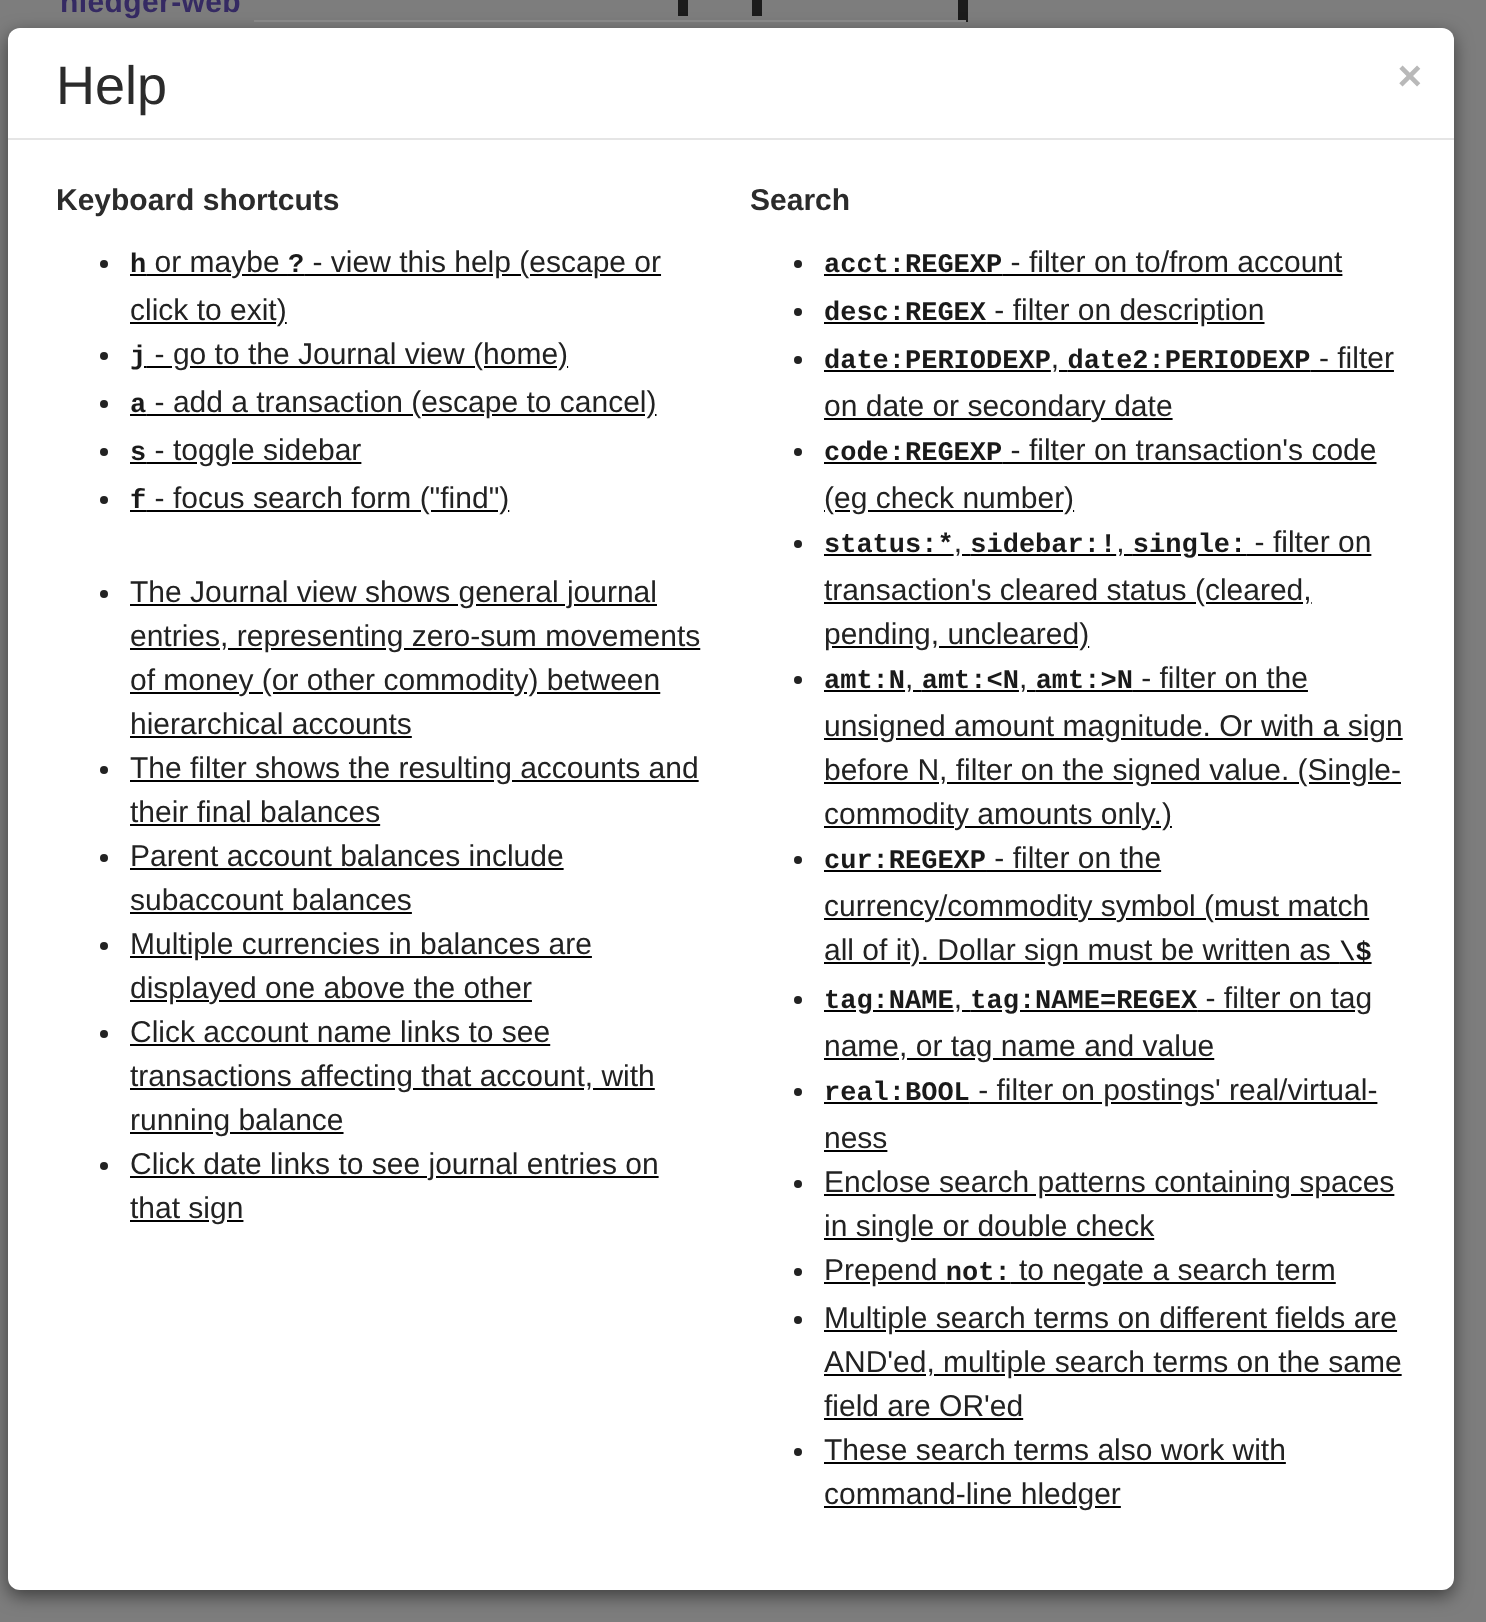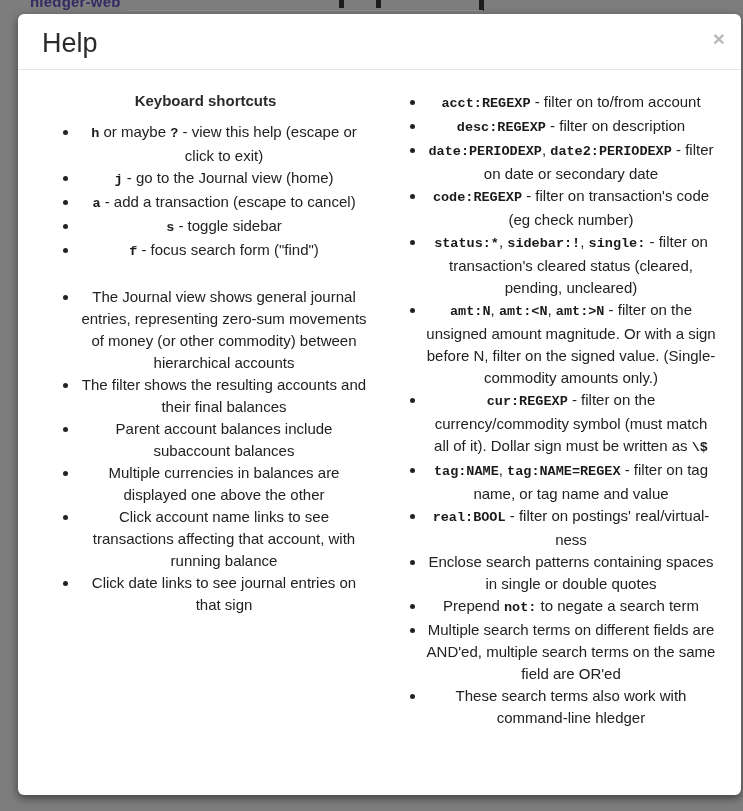--- a/index.html
+++ b/index.html
@@ -34,21 +34,21 @@
   .frag.f1 { left: 339px; top: 0; width: 5px; height: 8px; }
   .frag.f2 { left: 376px; top: 0; width: 5px; height: 8px; }
   .frag.f3 { left: 479px; top: 0; width: 5px; height: 11px; }
   .hairline-h {
     position: absolute;
     left: 127px; top: 10px; width: 356px; height: 1px;
     background: #8d8d8d;
   }
   .modal {
     position: absolute;
-    left: 18px;
+    left: 4px;
     top: 14px;
     width: 723px;
     height: 781px;
     background: #ffffff;
     border-radius: 6px;
     box-shadow: 0 3px 9px rgba(0,0,0,0.5);
     box-sizing: border-box;
   }
   .modal-header {
     position: relative;
@@ -78,33 +78,33 @@
   }
   .modal-body {
     display: flex;
     gap: 20px;
     padding: 21px 25px 20px 24px;
     box-sizing: border-box;
   }
   .col {
     flex: 1;
     min-width: 0;
-    text-align: center;
   }
   .section-heading {
     margin: 0 0 10px 0;
     font-size: 15px;
     font-weight: 700;
     color: #2b2b2b;
     line-height: 20px;
   }
   ul.help-list {
     margin: 0 0 23px 0;
     padding: 0 0 0 37px;
     list-style: disc outside;
+    text-decoration: underline;
   }
   ul.help-list:last-child { margin-bottom: 11px; }
   ul.help-list li {
     font-size: 15px;
     line-height: 22px;
     color: #222222;
   }
   ul.help-list li code {
     font-family: "Liberation Mono", monospace;
     font-weight: 700;
@@ -142,30 +142,31 @@
       <ul class="help-list">
           <li>The Journal view shows general journal entries, representing zero-sum movements of money (or other commodity) between hierarchical accounts</li>
           <li>The filter shows the resulting accounts and their final balances</li>
           <li>Parent account balances include subaccount balances</li>
           <li>Multiple currencies in balances are displayed one above the other</li>
           <li>Click account name links to see transactions affecting that account, with running balance</li>
           <li>Click date links to see journal entries on that sign</li>
         </ul>
     </div>
     <div class="col">
+      <h5 class="section-heading">Search</h5>
       <ul class="help-list">
           <li><code>acct:REGEXP</code> - filter on to/from account</li>
-          <li><code>desc:REGEXP</code> - filter on description</li>
+          <li><code>desc:REGEX</code> - filter on description</li>
           <li><code>date:PERIODEXP</code>, <code>date2:PERIODEXP</code> - filter on date or secondary date</li>
           <li><code>code:REGEXP</code> - filter on transaction's code (eg check number)</li>
           <li><code>status:*</code>, <code>sidebar:!</code>, <code>single:</code> - filter on transaction's cleared status (cleared, pending, uncleared)</li>
           <li><code>amt:N</code>, <code>amt:&lt;N</code>, <code>amt:&gt;N</code> - filter on the unsigned amount magnitude. Or with a sign before N, filter on the signed value. (Single-commodity amounts only.)</li>
           <li><code>cur:REGEXP</code> - filter on the currency/commodity symbol (must match all of it). Dollar sign must be written as <code>\$</code></li>
           <li><code>tag:NAME</code>, <code>tag:NAME=REGEX</code> - filter on tag name, or tag name and value</li>
           <li><code>real:BOOL</code> - filter on postings' real/virtual-ness</li>
-          <li>Enclose search patterns containing spaces in single or double quotes</li>
+          <li>Enclose search patterns containing spaces in single or double check</li>
           <li>Prepend <code>not:</code> to negate a search term</li>
           <li>Multiple search terms on different fields are AND'ed, multiple search terms on the same field are OR'ed</li>
           <li>These search terms also work with command-line hledger</li>
         </ul>
     </div>
   </div>
 </div>
 
 </body></html>

